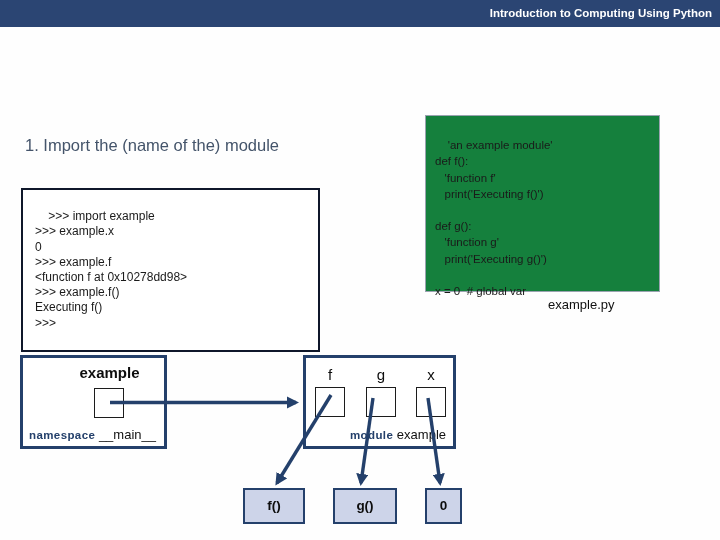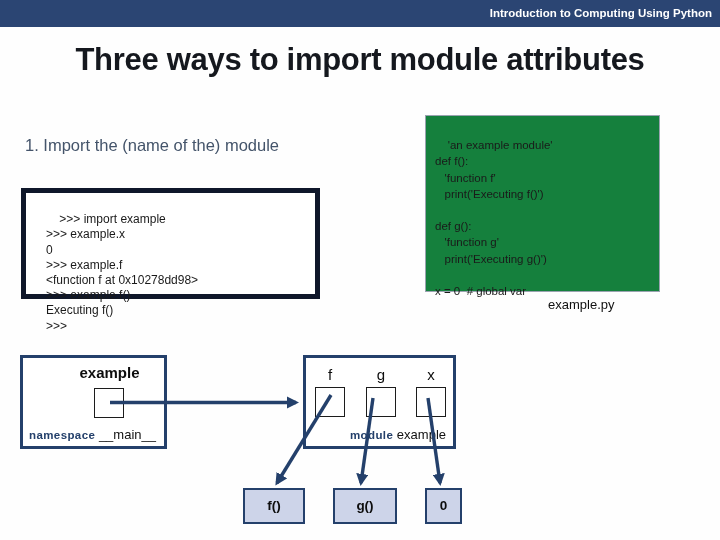--- a/index.html
+++ b/index.html
@@ -9,22 +9,22 @@
 
   .header-bar{position:absolute;left:0;top:0;width:720px;height:27px;background:#2b4573;
               box-sizing:border-box;padding-right:8px;text-align:right;}
   .header-bar .course{color:#ffffff;font-size:11.5px;font-weight:700;line-height:27px;}
 
   .slide-title{position:absolute;left:0;top:42px;width:720px;text-align:center;
                font-size:31px;font-weight:700;color:#15181e;letter-spacing:-0.3px;}
 
   .section-heading{position:absolute;left:25px;top:136px;font-size:16.5px;color:#44546a;}
 
-  .interp-box{position:absolute;left:21px;top:188px;width:299px;height:111px;box-sizing:border-box;
-              border:5px solid #0f172a;background:#ffffff;padding:4px 20px;
+  .interp-box{position:absolute;left:21px;top:188px;width:299px;height:164px;box-sizing:border-box;
+              border:2px solid #0f172a;background:#ffffff;padding:4px 12px;
               font-size:12px;line-height:15.2px;white-space:pre;color:#1a1a1a;}
 
   .modfile-box{position:absolute;left:425px;top:115px;width:235px;height:177px;box-sizing:border-box;
                border:1px solid #9aa3b0;background:#15803d;padding:5px 9px;
                font-size:11.5px;line-height:16.2px;white-space:pre;color:#1a1a1a;}
   .filename{position:absolute;left:548px;top:297px;font-size:13px;color:#111;}
 
   .nsbox{position:absolute;left:20px;top:355px;width:147px;height:94px;box-sizing:border-box;
          border:3.5px solid #24406b;background:#fff;}
   .nsbox .box-title{position:absolute;left:0;top:6px;width:100%;box-sizing:border-box;padding-left:32px;
@@ -51,21 +51,20 @@
 </style>
 </head>
 <body>
 
 <div class="slide">
 
   <div class="header-bar">
     <span class="course">Introduction to Computing Using Python</span>
   </div>
 
-  <div class="slide-title">Three ways to import module attributes</div>
 
   <div class="section-heading">1. Import the (name of the) module</div>
 
   <div class="interp-box">
     <span>&gt;&gt;&gt; import example
 &gt;&gt;&gt; example.x
 0
 &gt;&gt;&gt; example.f
 &lt;function f at 0x10278dd98&gt;
 &gt;&gt;&gt; example.f()

